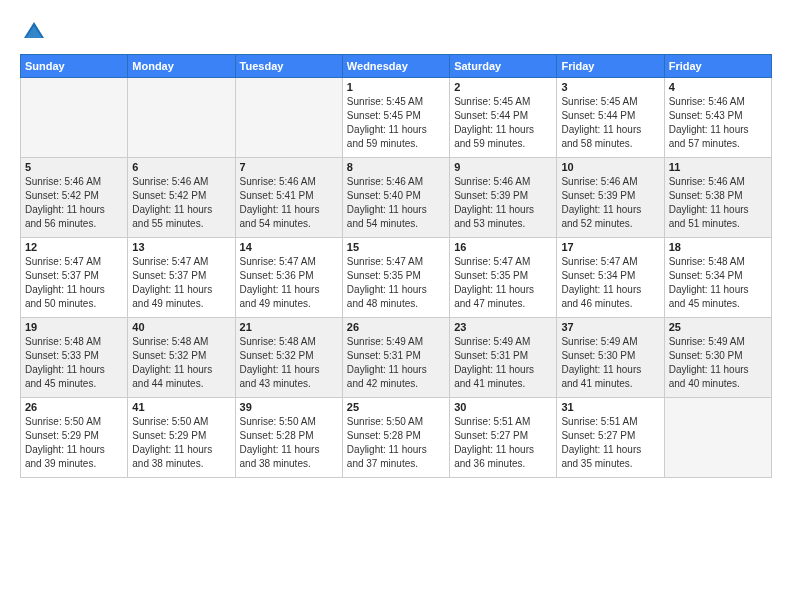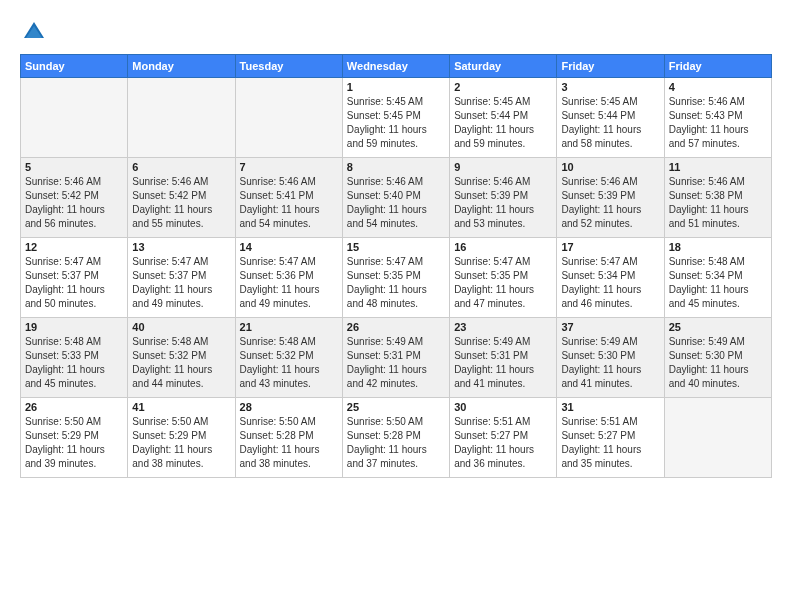--- a/index.html
+++ b/index.html
@@ -301,21 +301,21 @@
 Sunset: 5:29 PM
 Daylight: 11 hours and 39 minutes.</div>
           </td>
           <td>
             <div class="day-number">41</div>
             <div class="day-info" style="white-space: pre-line;">Sunrise: 5:50 AM
 Sunset: 5:29 PM
 Daylight: 11 hours and 38 minutes.</div>
           </td>
           <td>
-            <div class="day-number">28</div>
+            <div class="day-number">39</div>
             <div class="day-info" style="white-space: pre-line;">Sunrise: 5:50 AM
 Sunset: 5:28 PM
 Daylight: 11 hours and 38 minutes.</div>
           </td>
           <td>
             <div class="day-number">25</div>
             <div class="day-info" style="white-space: pre-line;">Sunrise: 5:50 AM
 Sunset: 5:28 PM
 Daylight: 11 hours and 37 minutes.</div>
           </td>

